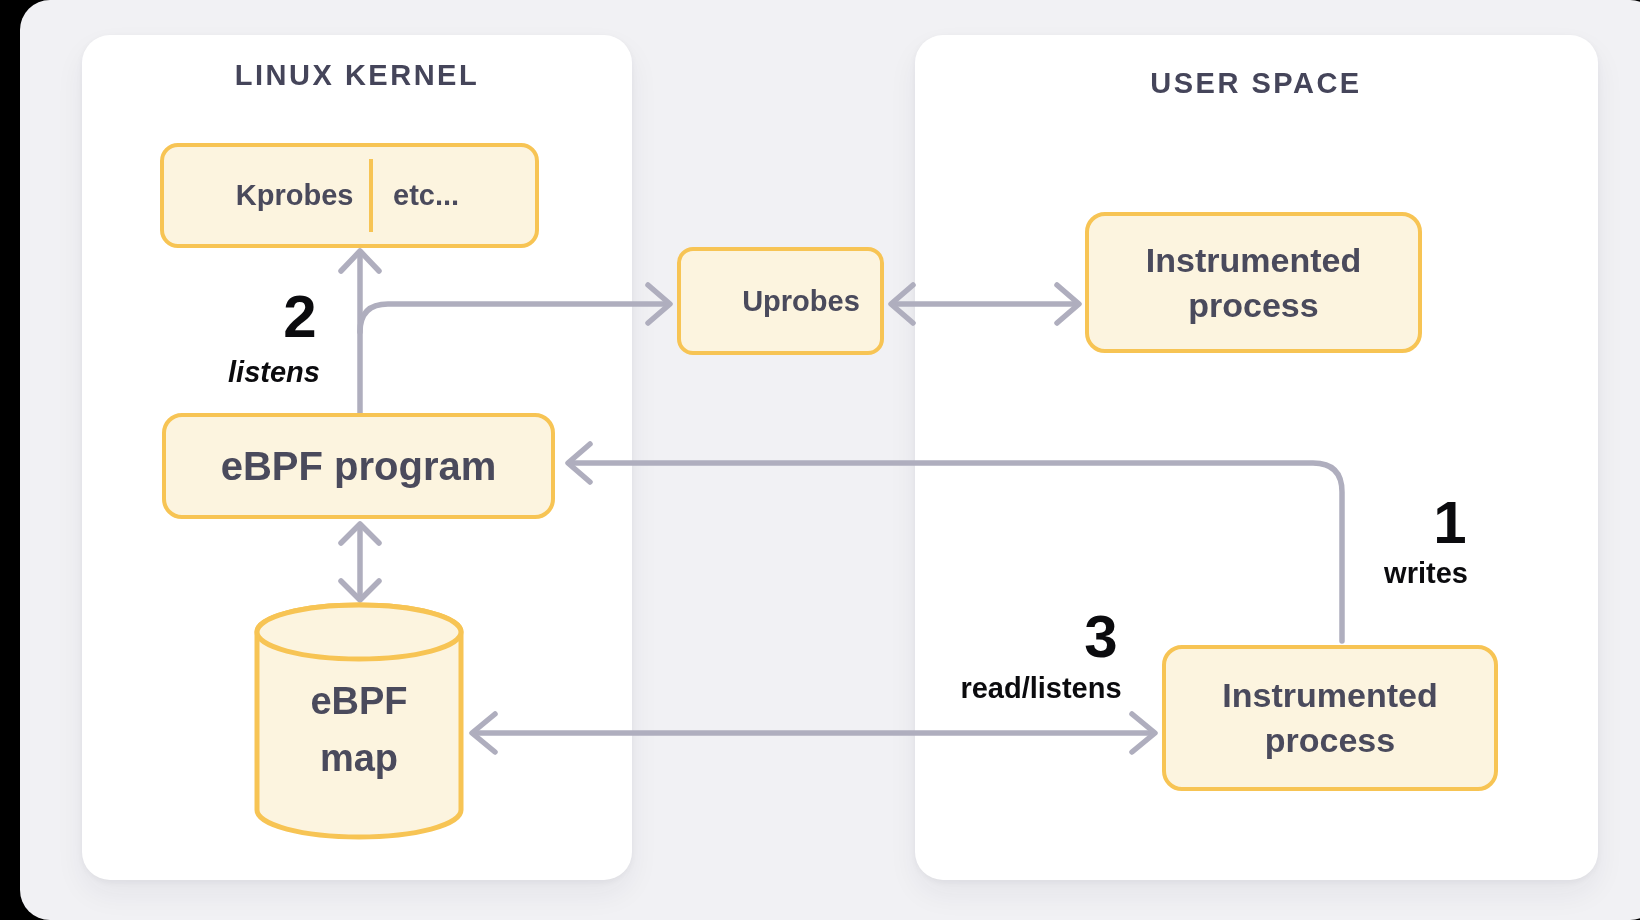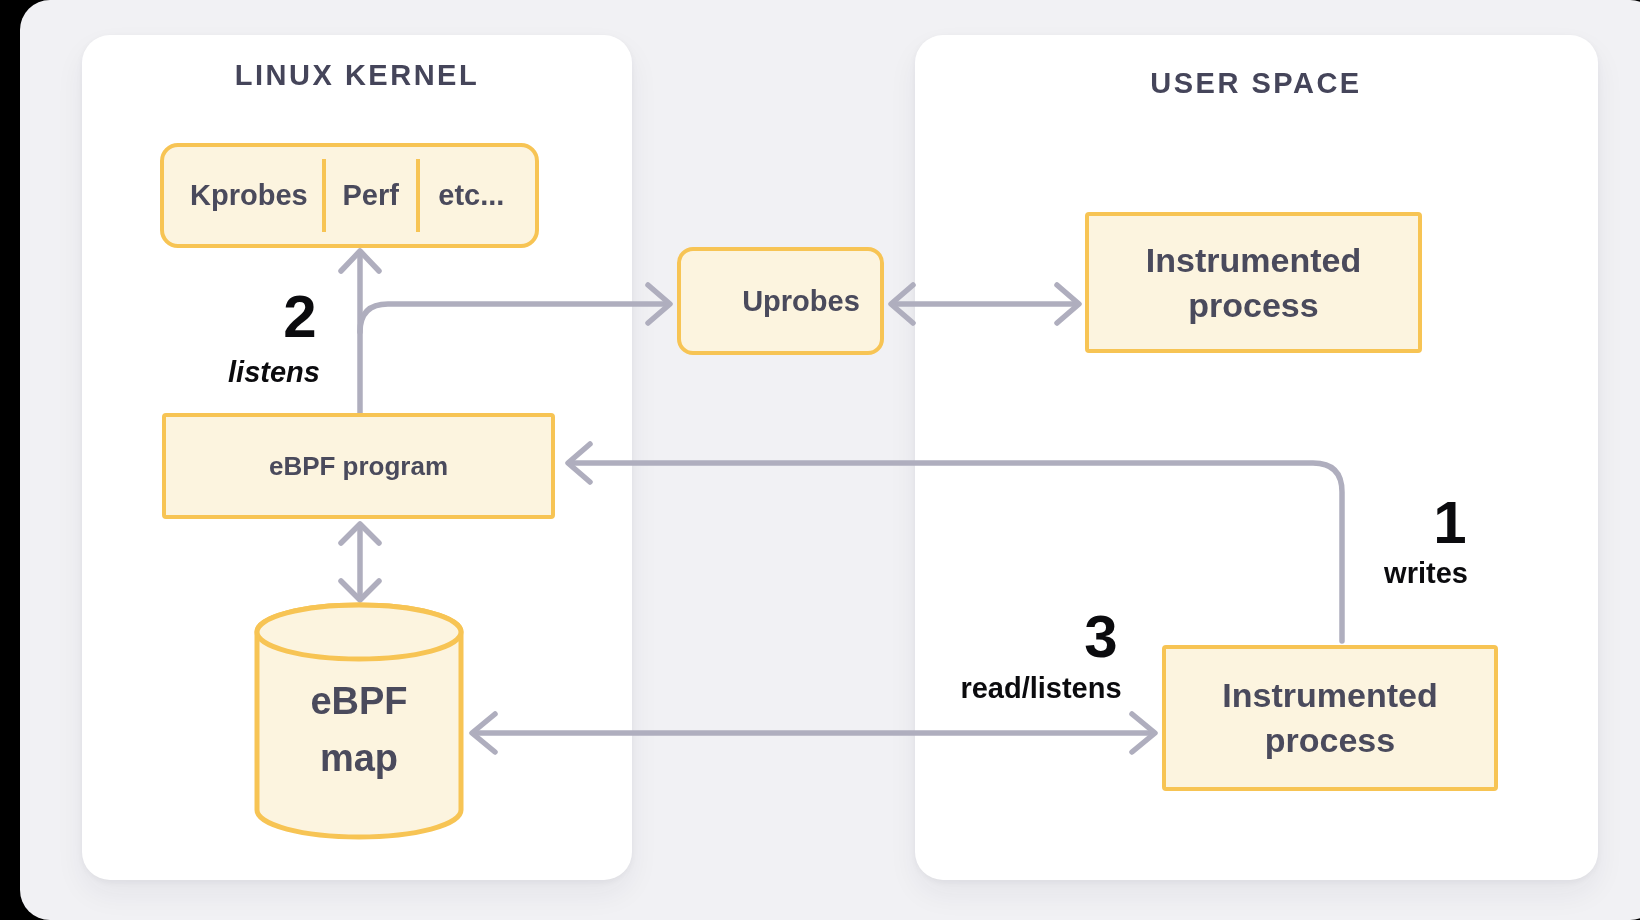--- a/index.html
+++ b/index.html
@@ -29,30 +29,30 @@
     position:absolute;transform:translate(-50%,-50%);
     font-size:29px;font-weight:800;letter-spacing:2.5px;
     color:var(--title-text);white-space:nowrap;
   }
   svg.connectors{position:absolute;left:0;top:0;width:1640px;height:920px;}
   .arrow{stroke:var(--arrow);stroke-width:5.5;fill:none;stroke-linecap:round;stroke-linejoin:round;}
   .cyl{fill:var(--node-fill);stroke:var(--node-border);stroke-width:5;}
   .node{
     position:absolute;box-sizing:border-box;
     background:var(--node-fill);border:4.5px solid var(--node-border);
-    border-radius:4px;display:flex;align-items:center;justify-content:center;
+    border-radius:20px;display:flex;align-items:center;justify-content:center;
     color:var(--node-text);font-weight:600;text-align:center;white-space:pre-line;
   }
   .node.probes{left:140px;top:143px;width:379px;height:105px;border-radius:18px;padding:12px;align-items:stretch;}
   .probe-cell{display:flex;align-items:center;justify-content:center;font-size:29px;font-weight:600;color:var(--node-text);}
   .probe-cell.c1{width:43%;}
   .probe-cell.c2{width:26.5%;}
   .probe-cell.c3{width:30.5%;}
   .probe-cell + .probe-cell{border-left:4.5px solid var(--node-border);}
-  .node.program{left:142px;top:413px;width:393px;height:106px;font-size:26px;}
+  .node.program{left:142px;top:413px;width:393px;height:106px;font-size:40px;}
   .node.uprobes{left:657px;top:247px;width:207px;height:108px;font-size:29px;border-radius:16px;padding-left:41px;}
   .node.instr-top{left:1065px;top:212px;width:337px;height:141px;font-size:34px;line-height:1.32;}
   .node.instr-bottom{left:1142px;top:645px;width:336px;height:146px;font-size:34px;line-height:1.32;}
   .map-label{
     position:absolute;left:237px;top:610px;width:204px;height:240px;
     display:flex;align-items:center;justify-content:center;
     font-size:38px;font-weight:600;line-height:1.5;color:var(--node-text);
     text-align:center;white-space:pre-line;
   }
   .step-num{
@@ -99,21 +99,20 @@
     <path class="arrow" d="M 1112 714 L 1135 733 L 1112 752"></path>
 
     <g>
       <path class="cyl" d="M 237 632 L 237 810 A 102 27 0 0 0 441 810 L 441 632 A 102 27 0 0 0 237 632 Z"></path>
       <ellipse class="cyl" cx="339" cy="632" rx="102" ry="27"></ellipse>
     </g>
   </svg>
 
   <div class="node probes">
     <div class="probe-cell c1">Kprobes</div>
-    <div class="probe-cell c2">Perf</div>
     <div class="probe-cell c3">etc...</div>
   </div>
 
   <div class="node program">eBPF program</div>
 
   <div class="node uprobes">Uprobes</div>
 
   <div class="node instr-top">Instrumented
 process</div>
 

